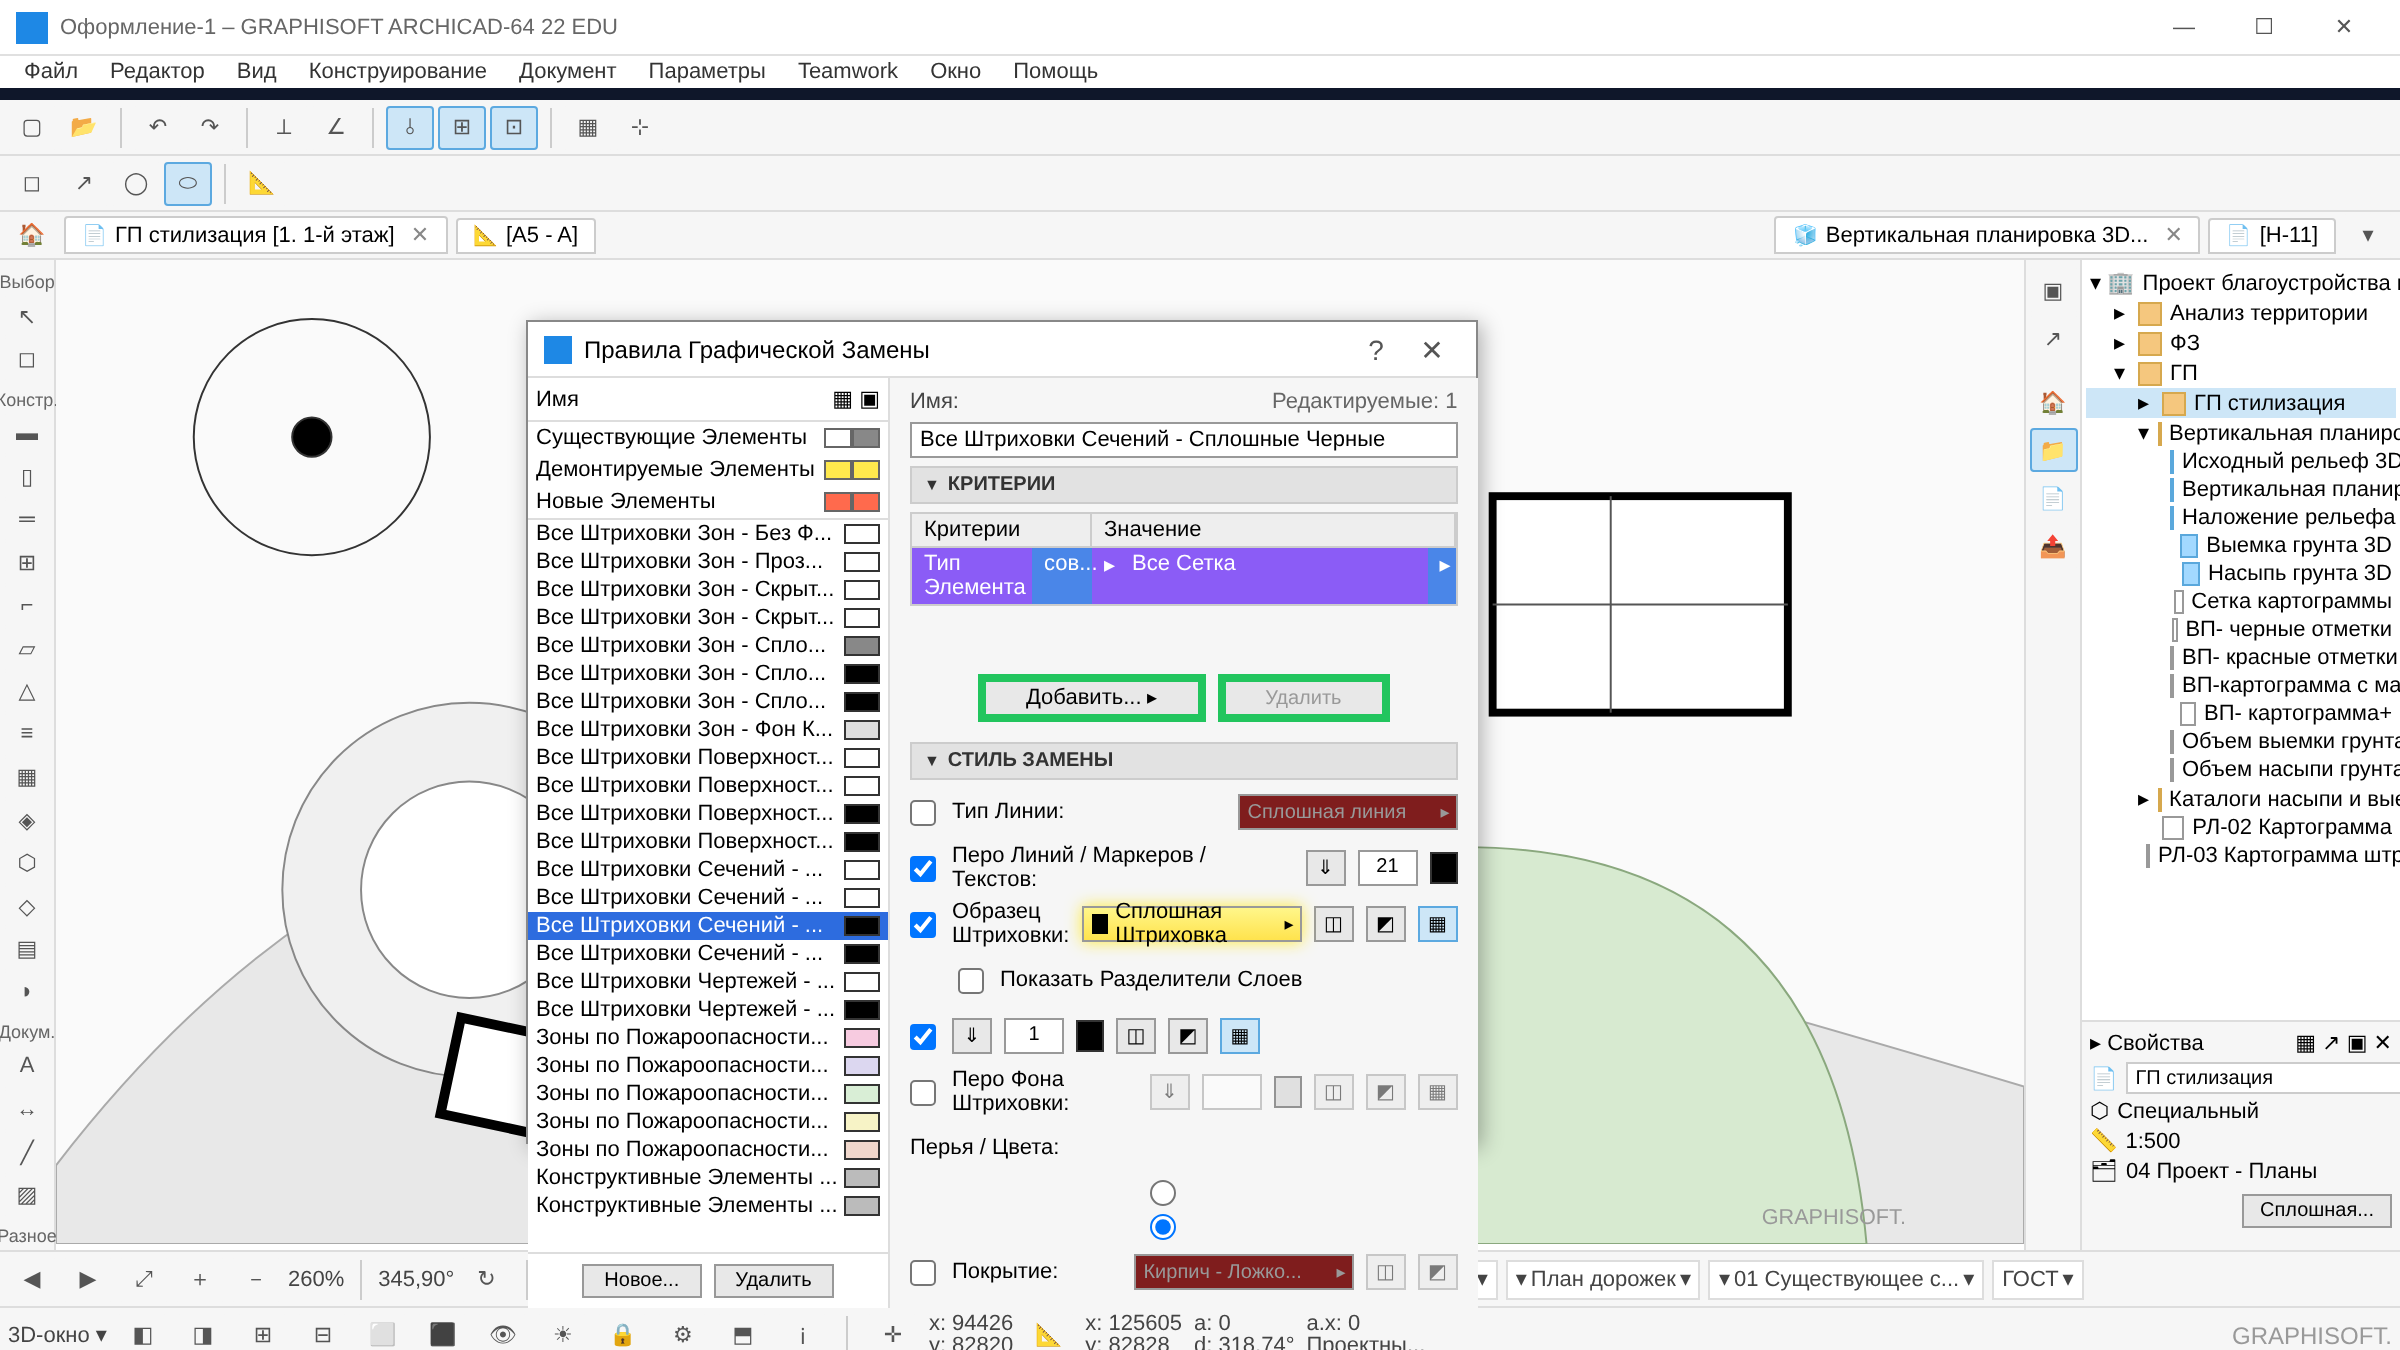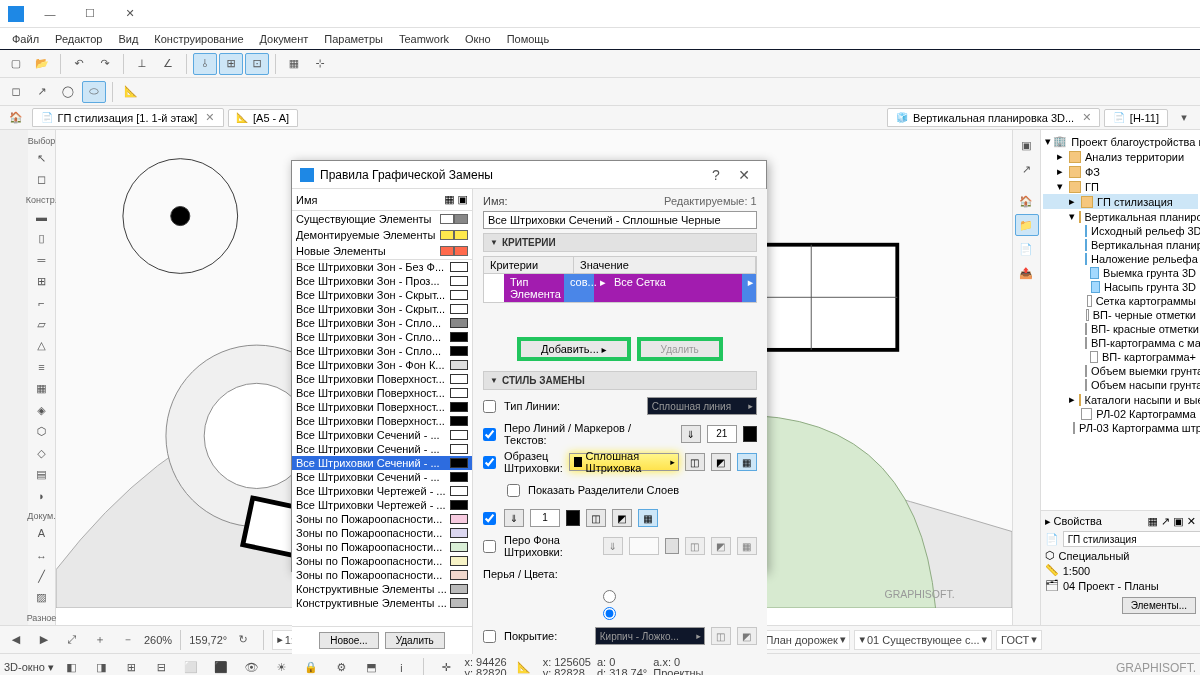--- a/index.html
+++ b/index.html
@@ -6,32 +6,32 @@
 html, body { width: 1200px; height: 675px; overflow: hidden; background: #f0f0f0; }
 
 
 .titlebar { height: 28px; background: #fff; display: flex; align-items: center; padding: 0 8px; border-bottom: 1px solid #e0e0e0; }
 .titlebar .logo { width: 16px; height: 16px; background: #1e88e5; margin-right: 6px; }
 .titlebar .title { flex: 1; color: #666; }
 .win-controls { display: flex; gap: 0; }
 .win-btn { width: 40px; height: 28px; display: flex; align-items: center; justify-content: center; color: #555; }
 
 
-.menubar { height: 22px; background: #fff; display: flex; align-items: center; padding: 0 4px; border-bottom: 1px solid #0f172a; }
+.menubar { height: 22px; background: #fff; display: flex; align-items: center; padding: 0 4px; border-bottom: 6px solid #0f172a; }
 .menubar span { padding: 2px 8px; color: #333; }
 
 
 .toolbar { height: 28px; background: #f6f6f6; border-bottom: 1px solid #ddd; display: flex; align-items: center; padding: 0 4px; gap: 2px; }
 .tbtn { width: 24px; height: 22px; border: 1px solid transparent; background: #f6f6f6; display: inline-flex; align-items: center; justify-content: center; color: #555; border-radius: 2px; }
 .tbtn.active { background: #cde6f7; border-color: #5ca9e0; }
 .tsep { width: 1px; height: 20px; background: #ccc; margin: 0 4px; }
 
 
 .main { display: flex; height: calc(100% - 28px - 22px - 28px - 28px - 28px - 28px - 18px); position: relative; }
-.left-tools { width: 28px; background: #f6f6f6; border-right: 1px solid #ddd; display: flex; flex-direction: column; align-items: center; padding-top: 2px; margin-left: 28px; }
+.left-tools { width: 28px; background: #f6f6f6; border-right: 1px solid #ddd; display: flex; flex-direction: column; align-items: center; padding-top: 2px; }
 .left-tools .tbtn { margin-bottom: 1px; width: 24px; height: 22px; }
 .left-label { font-size: 9px; color: #666; margin: 4px 0 2px; }
 
 .canvas-area { flex: 1; position: relative; background: #fff; }
 
 
 .view-tabs { height: 24px; background: #f6f6f6; border-bottom: 1px solid #ddd; display: flex; align-items: center; padding: 0 4px; gap: 4px; }
 .view-tab { padding: 2px 8px; border: 1px solid #ccc; background: #fff; border-radius: 2px 2px 0 0; display: inline-flex; align-items: center; gap: 4px; font-size: 10px; }
 .view-tab .x { color: #888; margin-left: 4px; }
 
@@ -85,31 +85,31 @@
 
 .dlg-right { flex: 1; padding: 6px 10px; display: flex; flex-direction: column; gap: 4px; background: #f6f6f6; }
 .dlg-field-row { display: flex; align-items: flex-end; gap: 6px; font-size: 10px; }
 .dlg-field-row label { color: #444; }
 .dlg-field-row input[type=text] { flex: 1; height: 18px; border: 1px solid #999; padding: 0 4px; }
 .section-head { background: #e2e2e2; padding: 3px 6px; font-size: 10px; font-weight: bold; color: #333; border: 1px solid #ccc; display: flex; align-items: center; gap: 4px; }
 .section-head::before { content: "▼"; font-size: 8px; }
 .crit-table { border: 1px solid #ccc; background: #fff; }
 .crit-head { display: flex; background: #eee; border-bottom: 1px solid #ccc; font-size: 10px; }
 .crit-head div { padding: 2px 6px; border-right: 1px solid #ccc; }
-.crit-row { display: flex; background: #a21caf; color: #fff; font-size: 10px; margin-left: 20px; }
+.crit-row { display: flex; background: #8b5cf6; color: #fff; font-size: 10px; }
 .crit-row div { padding: 2px 6px; }
 .crit-btns { display: flex; gap: 6px; justify-content: center; padding: 6px 0; }
 .crit-btns button { padding: 2px 20px; border: 4px solid #22c55e; background: #e8e8e8; font-size: 10px; }
 .crit-btns button:last-child { color: #999; }
 
 .style-row { display: flex; align-items: center; gap: 6px; min-height: 24px; font-size: 10px; }
 .style-row input[type=checkbox] { margin-right: 2px; }
 .style-row .lbl { flex: 1; }
 .style-combo { width: 110px; height: 18px; border: 1px solid #999; background: #fff; display: flex; align-items: center; padding: 0 4px; font-size: 10px; position: relative; }
-.style-combo.disabled { background: #0f172a; color: #999; }
+.style-combo.disabled { background: #7f1d1d; color: #999; }
 .style-combo.highlight { background: linear-gradient(#fff68a, #ffe34d); box-shadow: 0 0 8px #ffeb3b; }
 .style-combo::after { content: "▸"; position: absolute; right: 3px; font-size: 9px; }
 .pen-box { width: 30px; height: 18px; border: 1px solid #999; background: #fff; text-align: center; line-height: 16px; font-size: 10px; }
 .pen-sw { width: 14px; height: 16px; border: 1px solid #333; }
 .mini-btn { width: 20px; height: 18px; border: 1px solid #999; background: #e8e8e8; display: inline-flex; align-items: center; justify-content: center; font-size: 10px; }
 .mini-btn.active { background: #cde6f7; border-color: #5ca9e0; }
 .radio-row { display: flex; align-items: center; gap: 4px; font-size: 10px; padding-left: 120px; }
 
 
 .canvas-svg { position: absolute; inset: 0; }
@@ -117,20 +117,21 @@
 
 .toolbar2 { height: 28px; background: #f6f6f6; border-bottom: 1px solid #ddd; display: flex; align-items: center; padding: 0 4px; gap: 2px; }
 
 .nav-icons-right { width: 28px; background: #f6f6f6; border-left: 1px solid #ddd; display: flex; flex-direction: column; align-items: center; padding-top: 4px; gap: 2px; }
 </style>
 </head>
 <body>
 
 <div class="titlebar">
   <div class="logo"></div>
+  <div class="title">Оформление-1 – GRAPHISOFT ARCHICAD-64 22 EDU</div>
   <div class="win-controls">
     <div class="win-btn">—</div>
     <div class="win-btn">☐</div>
     <div class="win-btn">✕</div>
   </div>
 </div>
 
 <div class="menubar">
   <span>Файл</span>
   <span>Редактор</span>
@@ -618,34 +619,34 @@
           <span>Специальный</span>
         </div>
       <div class="props-row">
           <span>📏</span>
           <span>1:500</span>
         </div>
       <div class="props-row">
           <span>🗂</span>
           <span>04 Проект - Планы</span>
         </div>
-      <button class="props-btn">Элементы...</button>
+      <button class="props-btn">Сплошная...</button>
     </div>
   </div>
 </div>
 
 <div class="statusbar">
   <div class="tbtn">◀</div>
   <div class="tbtn">▶</div>
   <div class="tbtn">⤢</div>
   <div class="tbtn">＋</div>
   <div class="tbtn">－</div>
   <span>260%</span>
   <div class="tsep"></div>
-  <span>159,72°</span>
+  <span>345,90°</span>
   <div class="tbtn">↻</div>
   <div class="tsep"></div>
   <div class="sfield">▸ <span>1:500</span></div>
   <div class="sfield">⬡ <span>Специальный</span> ▾</div>
   <div class="sfield">▾ <span>Вся Модель</span> ▾</div>
   <div class="sfield">⬡ <span>Специальный</span> ▾</div>
   <div class="sfield">🗂 <span>04 Проект - Планы</span> ▾</div>
   <div class="sfield">▾ <span>План дорожек</span> ▾</div>
   <div class="sfield">▾ <span>01 Существующее с...</span> ▾</div>
   <div class="sfield"><span>ГОСТ</span> ▾</div>

